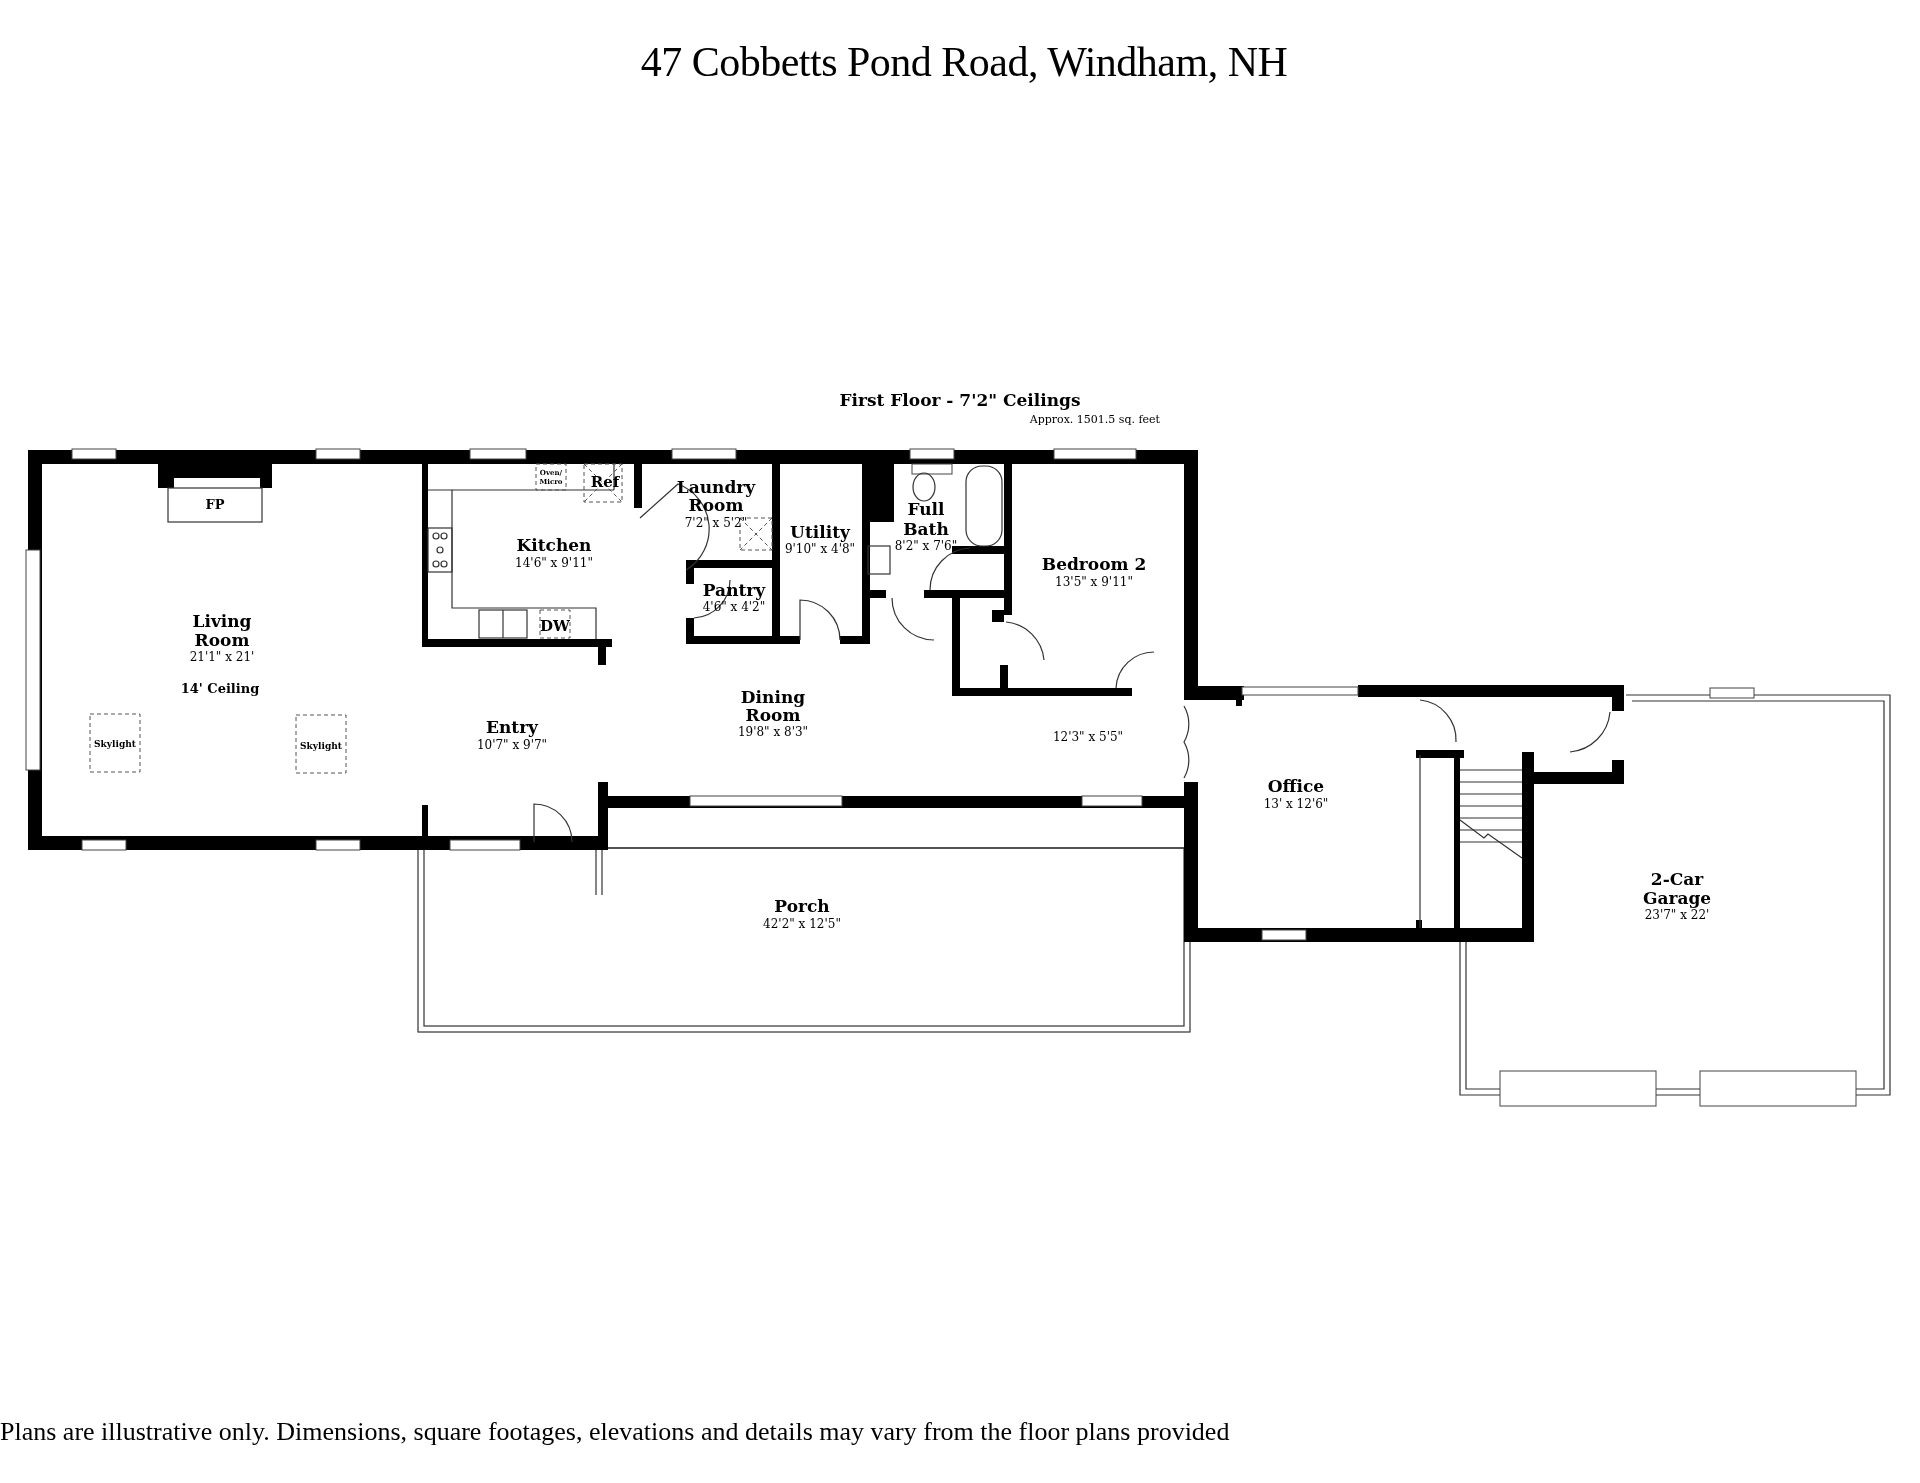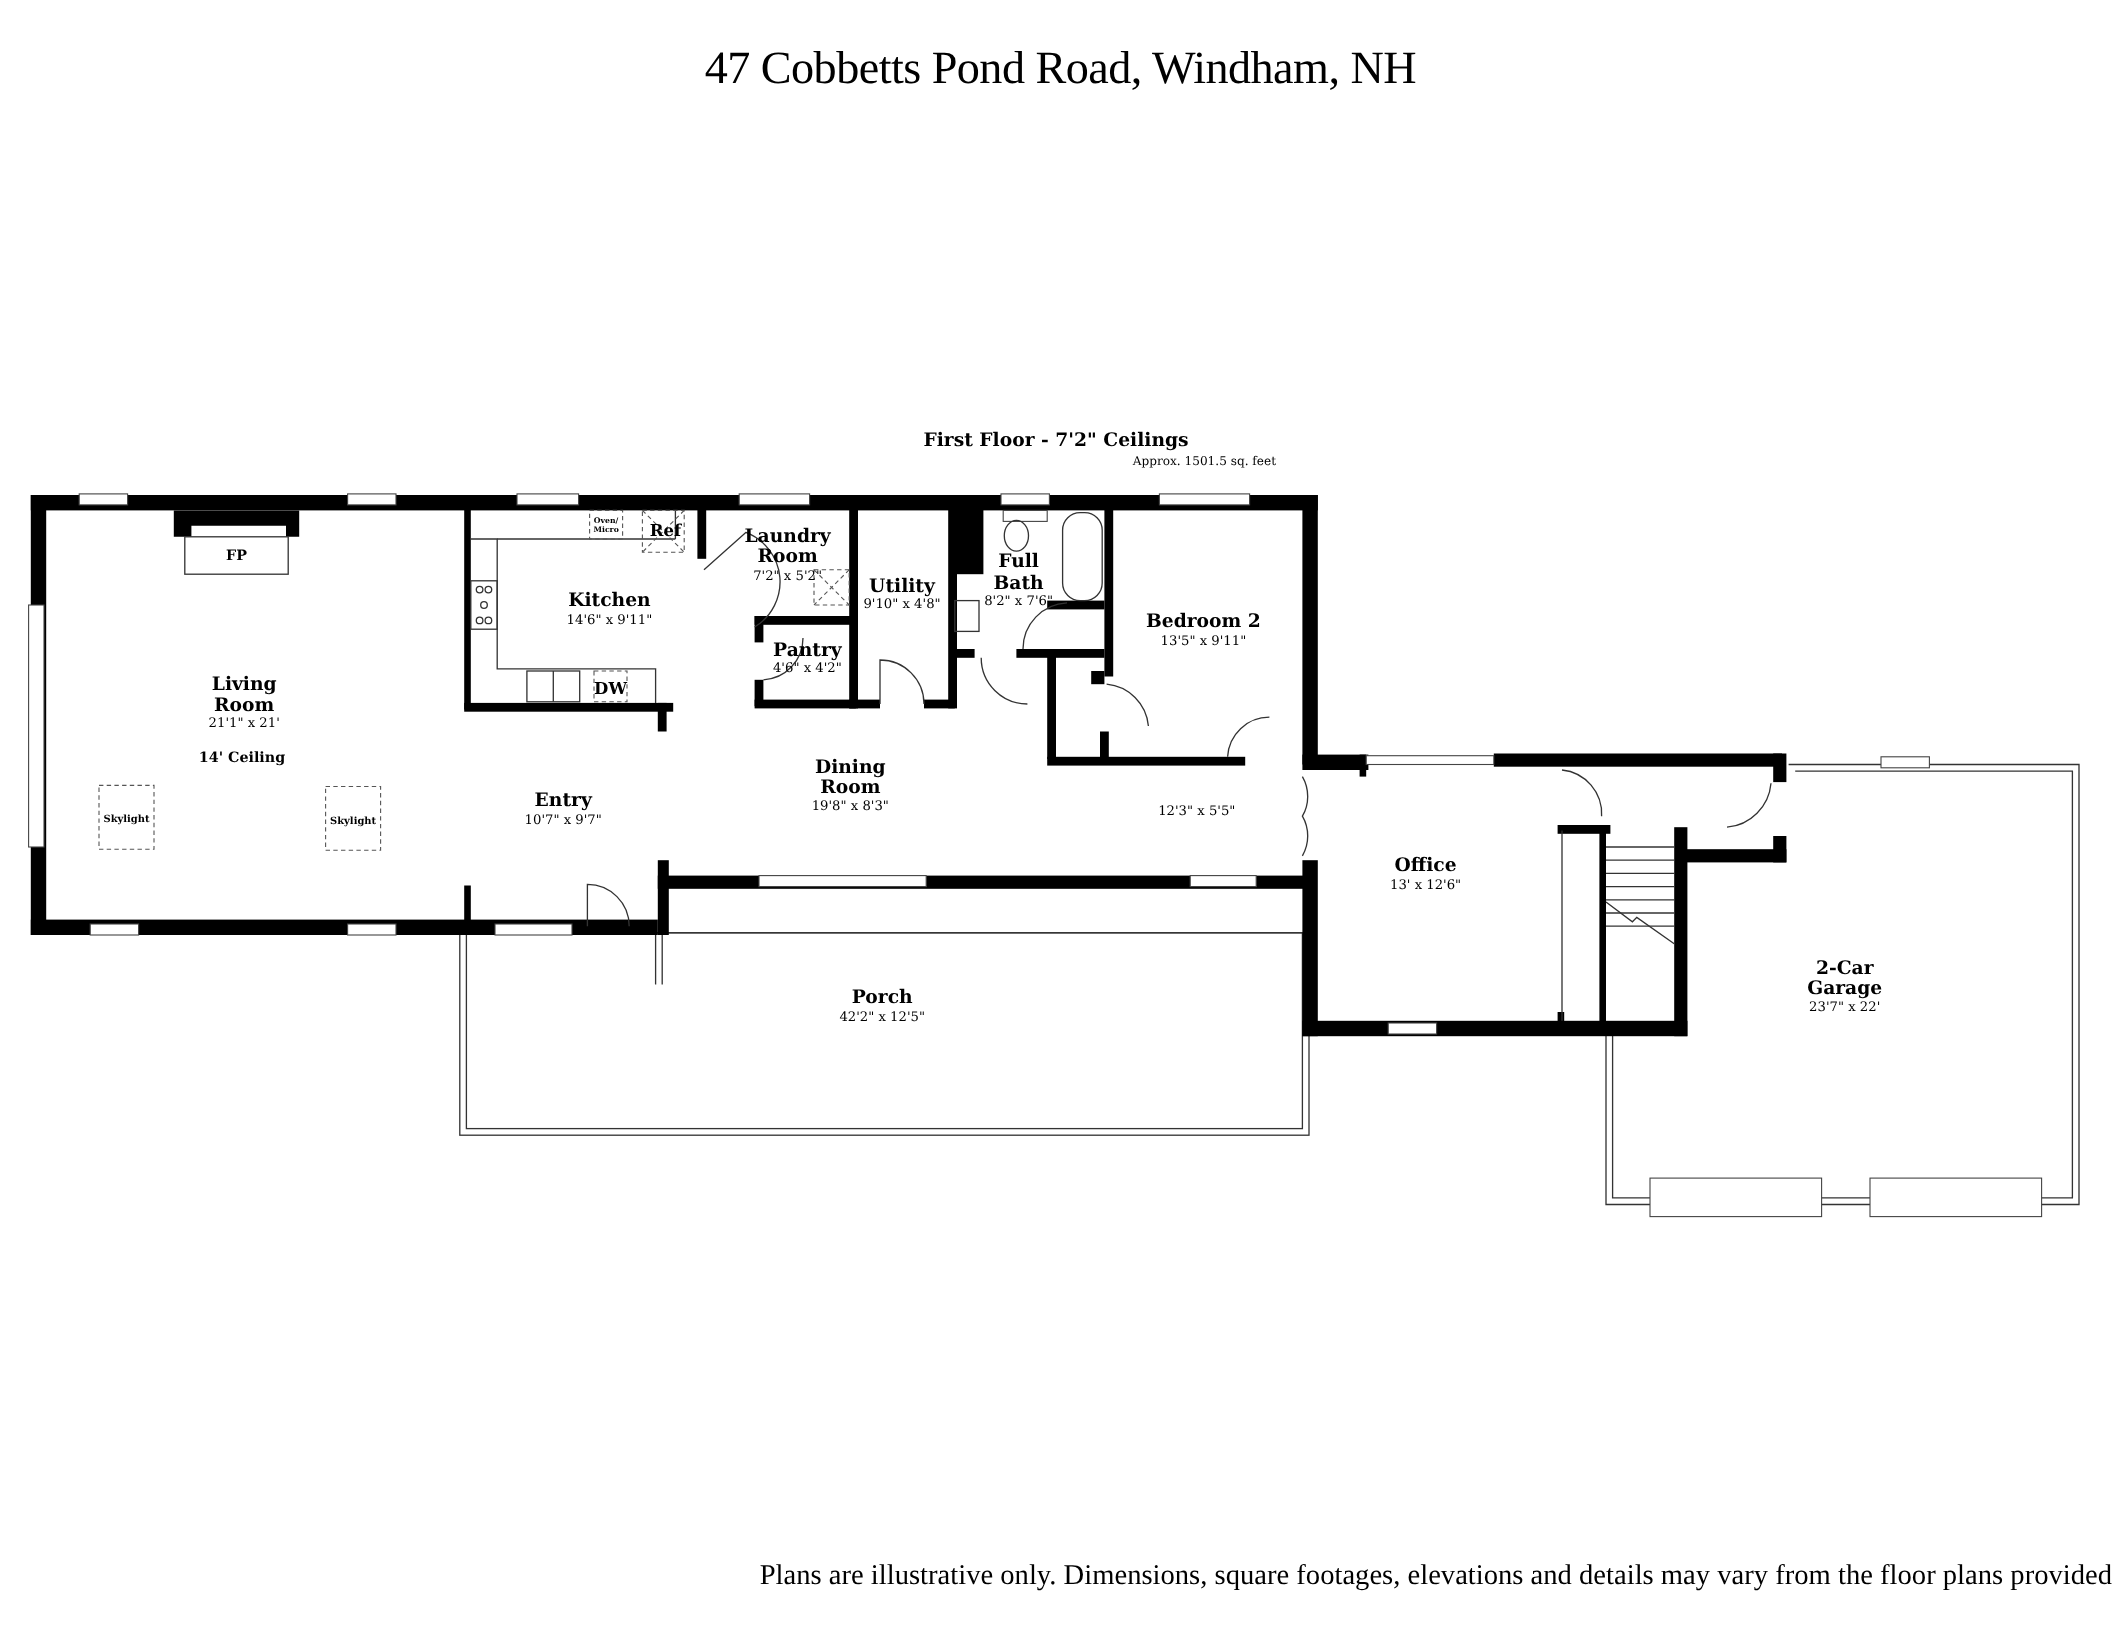--- a/index.html
+++ b/index.html
@@ -1,20 +1,20 @@
 <!DOCTYPE html>
 <html><head>
 <meta charset="utf-8">
 <style>
   html, body { margin: 0; padding: 0; background: #ffffff; }
   body { width: 1920px; height: 1483px; position: relative; overflow: hidden; font-family: "DejaVu Serif", "Liberation Serif", serif; color: #000; }
   .page-title { position: absolute; top: 38px; left: 4px; width: 1920px; text-align: center; font-family: "Liberation Serif", serif; font-size: 42px; letter-spacing: -0.5px; }
   .floor-heading { position: absolute; top: 390px; left: 760px; width: 400px; text-align: center; font-family: "DejaVu Serif", serif; font-weight: bold; font-size: 17px; }
   .floor-area { position: absolute; top: 413px; left: 760px; width: 400px; text-align: right; font-family: "DejaVu Serif", serif; font-size: 11px; }
-  .disclaimer { position: absolute; top: 1417px; left: 0; width: 1920px; text-align: right; font-family: "Liberation Serif", serif; font-size: 26px; }
+  .disclaimer { position: absolute; top: 1417px; left: 0; width: 1920px; text-align: left; font-family: "Liberation Serif", serif; font-size: 26px; }
   svg.plan { position: absolute; left: 0; top: 0; }
   .rlabel { font-family: "DejaVu Serif", serif; font-weight: bold; font-size: 17px; text-anchor: middle; }
   .rdim { font-family: "DejaVu Serif", serif; font-size: 12px; text-anchor: middle; }
   .small { font-family: "DejaVu Serif", serif; font-weight: bold; font-size: 10px; text-anchor: middle; }
   .tiny { font-family: "DejaVu Serif", serif; font-size: 9px; text-anchor: middle; font-weight: bold; }
   .wall { fill: #000; }
   .thin { fill: none; stroke: #333; stroke-width: 1.2; }
   .win { fill: #fff; stroke: #444; stroke-width: 1; }
   .door { fill: none; stroke: #333; stroke-width: 1.2; }
   .dash { fill: none; stroke: #555; stroke-width: 1; stroke-dasharray: 4 3; }

